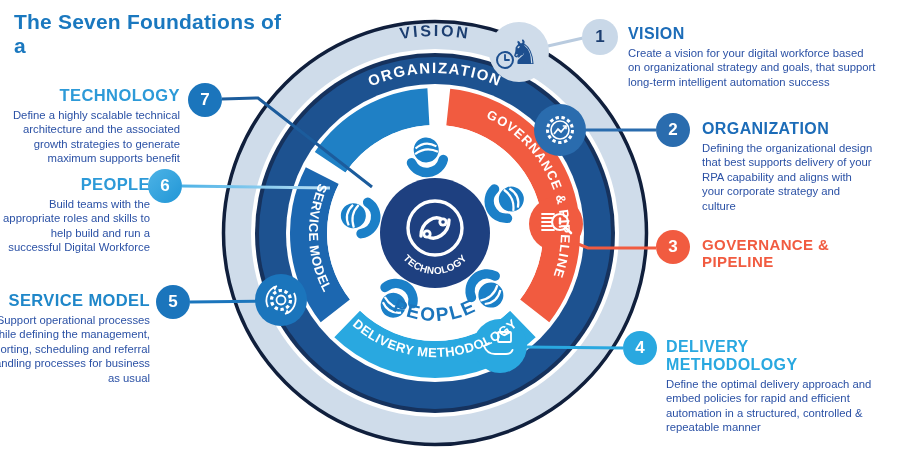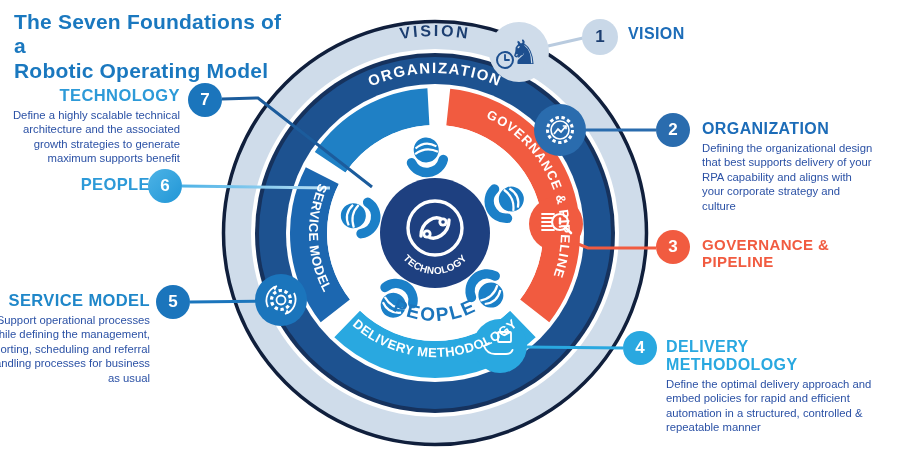--- a/index.html
+++ b/index.html
@@ -198,51 +198,52 @@
         <textPath href="#tp-people" startOffset="50%" text-anchor="middle">PEOPLE</textPath>
       </text>
       <text font-size="10" font-weight="bold" fill="#ffffff" letter-spacing="0.3">
         <textPath href="#tp-tech" startOffset="50%" text-anchor="middle">TECHNOLOGY</textPath>
       </text>
     </g>
   </svg>
 
   <div class="title">
     <div>The Seven Foundations of a</div>
-    <div>Robotic Operating Model</div>
   </div>
 
   <div class="badge b1">1</div>
   <div class="badge b2">2</div>
   <div class="badge b3">3</div>
   <div class="badge b4">4</div>
   <div class="badge b5">5</div>
   <div class="badge b6">6</div>
   <div class="badge b7">7</div>
 
   <div class="callout align-left" style="left:628px;top:25px;width:248px;">
     <div class="co-title t-midblue">VISION</div>
+    <div class="co-desc">Create a vision for your digital workforce based on organizational strategy and goals, that support long-term intelligent automation success</div>
   </div>
   <div class="callout align-left" style="left:702px;top:120px;width:172px;">
     <div class="co-title t-midblue">ORGANIZATION</div>
     <div class="co-desc">Defining the organizational design that best supports delivery of your RPA capability and aligns with your corporate strategy and culture</div>
   </div>
   <div class="callout align-left" style="left:702px;top:236px;width:198px;">
     <div class="co-title t-orange" style="font-size:15px;">GOVERNANCE &amp; PIPELINE</div>
   </div>
   <div class="callout align-left" style="left:666px;top:338px;width:208px;">
     <div class="co-title t-brightblue">DELIVERY METHODOLOGY</div>
     <div class="co-desc">Define the optimal delivery approach and embed policies for rapid and efficient automation in a structured, controlled &amp; repeatable manner</div>
   </div>
 
   <div class="callout align-right" style="right:720px;top:86px;width:176px;">
     <div class="co-title left-side t-skyblue">TECHNOLOGY</div>
     <div class="co-desc">Define a highly scalable technical architecture and the associated growth strategies to generate maximum supports benefit</div>
   </div>
   <div class="callout align-right" style="right:750px;top:175px;width:150px;">
     <div class="co-title left-side t-skyblue">PEOPLE</div>
+    <div class="co-desc">Build teams with the appropriate roles and skills to help build and run a successful Digital Workforce</div>
   </div>
   <div class="callout align-right" style="right:750px;top:291px;width:176px;">
     <div class="co-title left-side t-serviceblue">SERVICE MODEL</div>
     <div class="co-desc">Support operational processes while defining the management, reporting, scheduling and referral handling processes for business as usual</div>
   </div>
 
 </div>
 
 </body></html>

